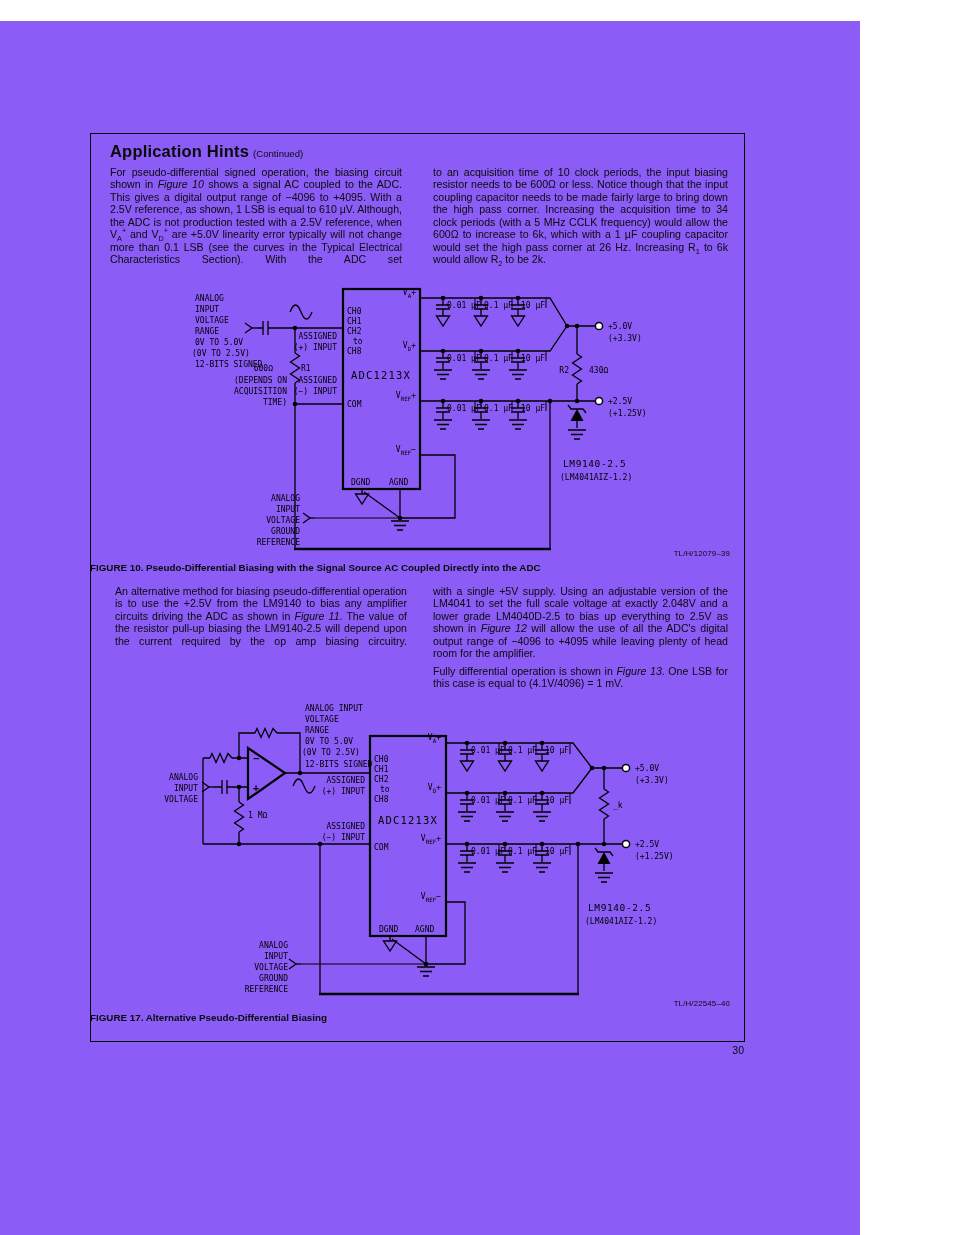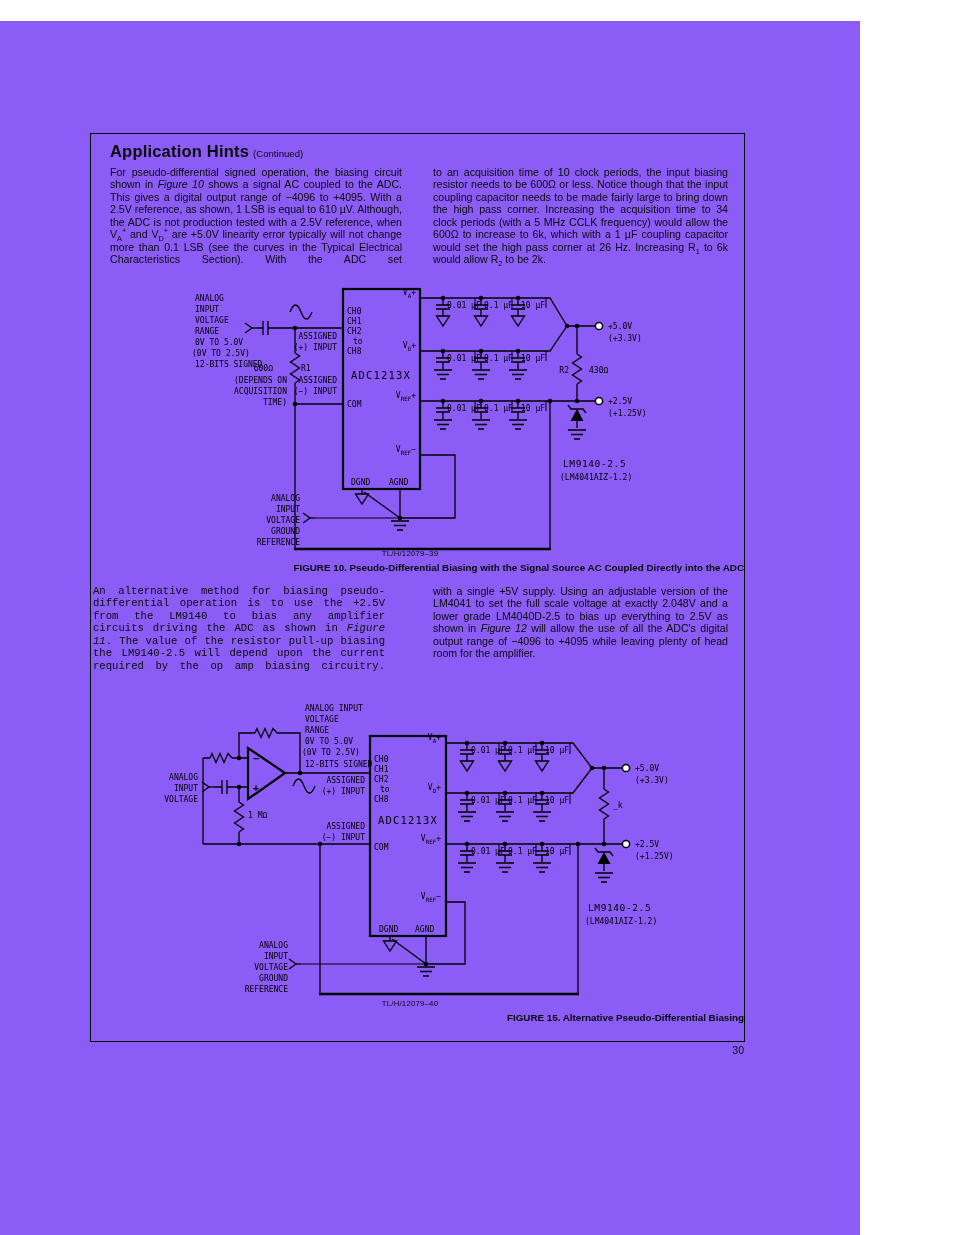--- a/index.html
+++ b/index.html
@@ -6,22 +6,22 @@
   .sheet{position:relative;width:860px;height:1235px;background:#8b5cf6;color:#0a0a0a;
          font-family:"Liberation Sans",sans-serif;overflow:hidden;margin-top:21px;}
   .border-box{position:absolute;left:90px;top:112px;width:653px;height:907px;border:1.6px solid #000;}
   .title-row{position:absolute;left:110px;top:121px;}
   .title{font-size:16.5px;font-weight:bold;letter-spacing:.2px;}
   .title-suffix{font-size:9.6px;font-weight:normal;margin-left:4px;}
   .col{position:absolute;font-size:10.6px;line-height:12.45px;text-align:justify;}
   .col p{margin:0 0 5px 0;}
   .cont{text-align-last:justify;}
   sub,sup{font-size:7.3px;line-height:0;}
-  .caption{position:absolute;left:90px;width:654px;text-align:right;font-weight:bold;font-size:9.8px;}
-  .tlref{position:absolute;left:90px;width:640px;text-align:center;font-size:7.8px;letter-spacing:.2px;}
+  .caption{position:absolute;left:90px;width:654px;text-align:left;font-weight:bold;font-size:9.8px;}
+  .tlref{position:absolute;left:90px;width:640px;text-align:right;font-size:7.8px;letter-spacing:.2px;}
   .pageno{position:absolute;left:90px;width:654px;top:1023px;text-align:right;font-size:10.5px;}
   svg.schematic{position:absolute;}
   svg text{font-family:"DejaVu Sans Mono",monospace;font-size:8px;fill:#000;}
   svg text.t10{font-size:10.5px;letter-spacing:1.2px;}
   svg text.t9{font-size:9.5px;letter-spacing:.6px;}
   svg text.op{font-size:10px;font-weight:bold;}
   svg .sub{font-size:5.8px;}
   .end{text-anchor:end;} .mid{text-anchor:middle;}
   .w{stroke:#000;stroke-width:1.3;fill:none;}
   .w2{stroke:#000;stroke-width:2.6;fill:none;}
@@ -196,25 +196,26 @@
       <text class="end" x="205" y="233">INPUT</text>
       <text class="end" x="205" y="244">VOLTAGE</text>
       <text class="end" x="205" y="255">GROUND</text>
       <text class="end" x="205" y="266">REFERENCE</text>
     </g>
   </svg>
 
   <div class="tlref" style="top:528px;">TL/H/12079–39</div>
   <div class="caption" style="top:541px;">FIGURE 10. Pseudo-Differential Biasing with the Signal Source AC Coupled Directly into the ADC</div>
 
-  <div class="col cont" style="left:93px;top:564px;width:292px;font-family:Liberation Mono, monospace;">
+  <div class="col cont" style="left:115px;top:564px;width:292px;">
     <p>An alternative method for biasing pseudo-differential operation is to use the +2.5V from the LM9140 to bias any amplifier circuits driving the ADC as shown in <i>Figure 11</i>. The value of the resistor pull-up biasing the LM9140-2.5 will depend upon the current required by the op amp biasing circuitry.</p>
   </div>
   <div class="col" style="left:433px;top:564px;width:295px;">
     <p>with a single +5V supply. Using an adjustable version of the LM4041 to set the full scale voltage at exactly 2.048V and a lower grade LM4040D-2.5 to bias up everything to 2.5V as shown in <i>Figure 12</i> will allow the use of all the ADC's digital output range of −4096 to +4095 while leaving plenty of head room for the amplifier.</p>
+    <p>Fully differential operation is shown in <i>Figure 13</i>. One LSB for this case is equal to (4.1V/4096) = 1 mV.</p>
   </div>
 
   <svg class="schematic" style="left:95px;top:680px;" width="650" height="300" viewBox="0 0 650 300">
     <g>
       <polygon class="box" points="153,47 153,98 190,72" fill="#fff"></polygon>
       <path class="w" d="M144,57 V32 H160 M182,32 H205 V72"></path>
       <use href="#resh" x="160" y="32"></use>
       <path class="w" d="M108,57 H115 M137,57 H153"></path>
       <use href="#resh" x="115" y="57"></use>
       <path class="w" d="M108,57 V143"></path>
@@ -324,17 +325,17 @@
       <text class="t9" x="493" y="210">LM9140-2.5</text>
       <text x="490" y="223">(LM4041AIZ-1.2)</text>
       <text class="end" x="193" y="247">ANALOG</text>
       <text class="end" x="193" y="258">INPUT</text>
       <text class="end" x="193" y="269">VOLTAGE</text>
       <text class="end" x="193" y="280">GROUND</text>
       <text class="end" x="193" y="291">REFERENCE</text>
     </g>
   </svg>
 
-  <div class="tlref" style="top:978px;">TL/H/12079–40</div>
-  <div class="caption" style="top:991px;">FIGURE 15. Alternative Pseudo-Differential Biasing</div>
+  <div class="tlref" style="top:978px;">TL/H/22545–40</div>
+  <div class="caption" style="top:991px;">FIGURE 17. Alternative Pseudo-Differential Biasing</div>
 
   <div class="pageno">30</div>
 </div>
 
 </body></html>

